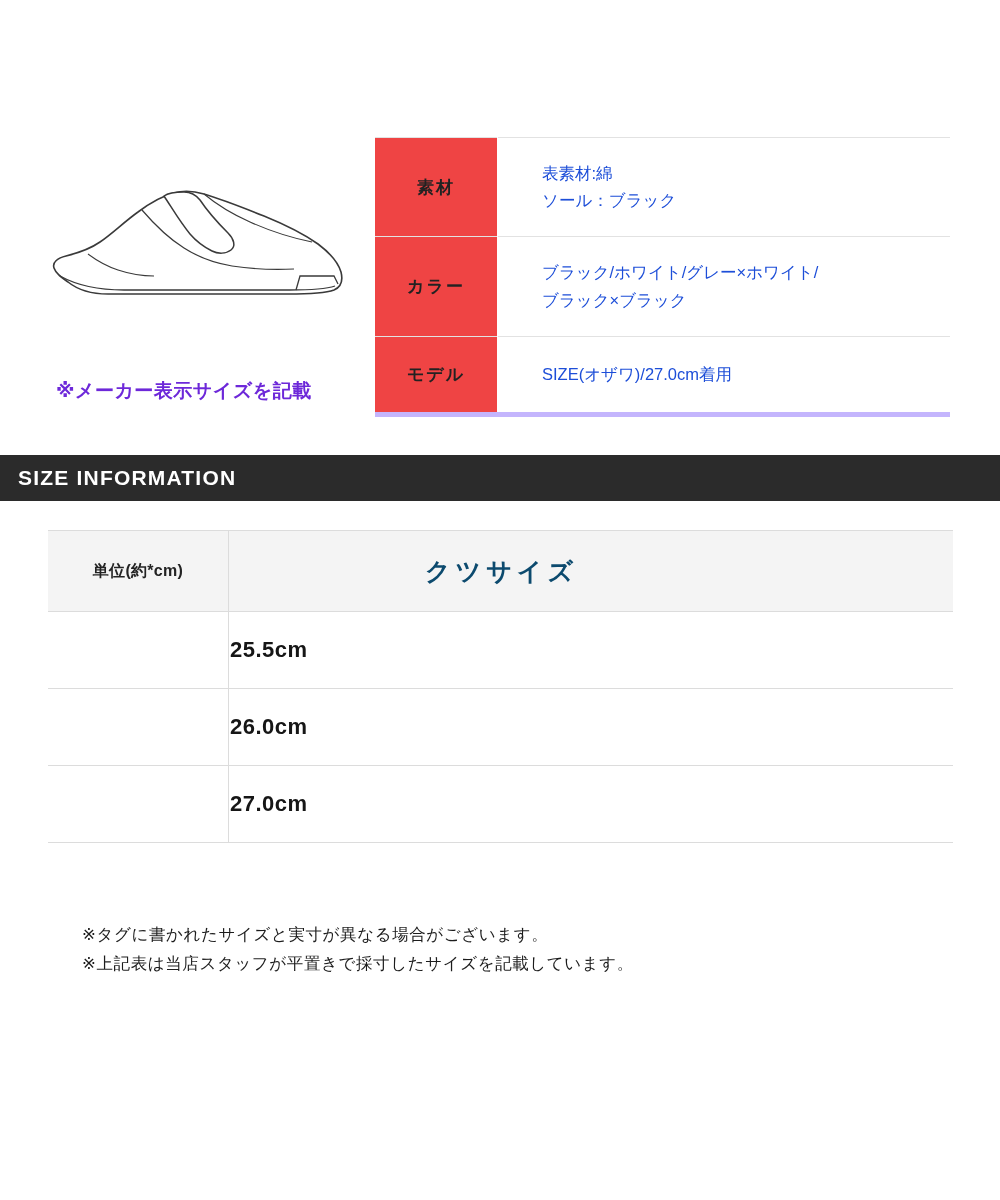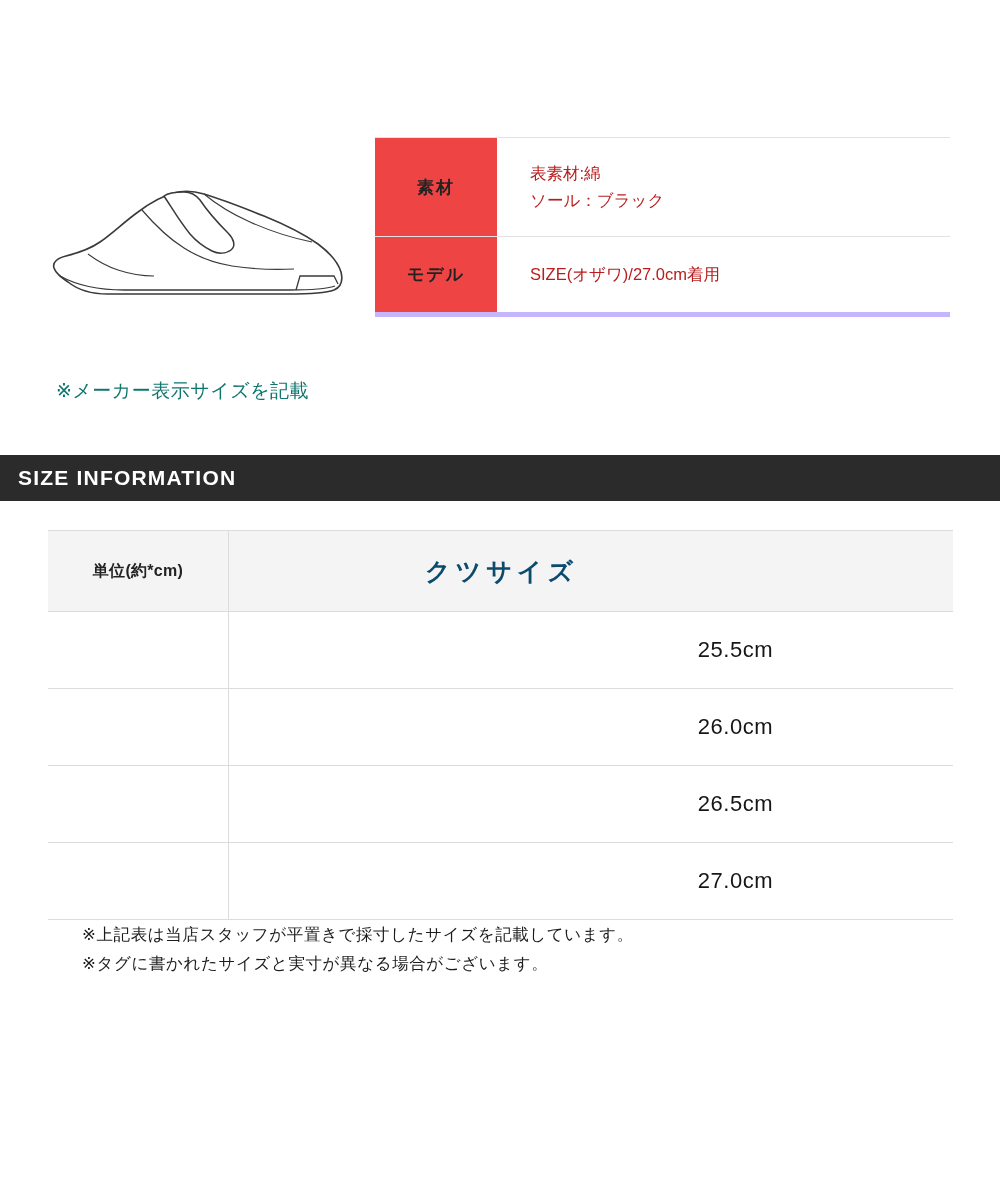--- a/index.html
+++ b/index.html
@@ -31,22 +31,22 @@
   }
   .product-illustration svg {
     display: block;
   }
 
   .maker-note {
     position: absolute;
     left: 56px;
     top: 378px;
     font-size: 19px;
-    font-weight: normal;
-    color: #0f766e;
+    font-weight: bold;
+    color: #6d28d9;
     letter-spacing: 0.5px;
     white-space: nowrap;
   }
 
   
   .spec-table {
     position: absolute;
     left: 375px;
     top: 137px;
     width: 575px;
@@ -66,24 +66,24 @@
     vertical-align: middle;
     font-size: 17px;
     font-weight: bold;
     letter-spacing: 2px;
     color: #222;
     padding: 26px 0;
     border-right: 1px solid #ffffff;
   }
   .spec-table td {
     vertical-align: middle;
-    padding: 22px 0 22px 32px;
+    padding: 22px 0 22px 44px;
     font-size: 16.5px;
     line-height: 1.65;
-    color: #b91c1c;
+    color: #1d4ed8;
   }
   .spec-line {
     display: block;
     white-space: nowrap;
   }
 
   
   .size-banner {
     position: absolute;
     left: 0;
@@ -137,23 +137,23 @@
   }
   .size-table tbody td {
     height: 74px;
     vertical-align: middle;
     border-bottom: 1px solid #dcdcdc;
   }
   .size-table tbody td.row-head {
     border-right: 1px solid #dcdcdc;
   }
   .size-table tbody td.row-value {
-    text-align: right;
+    text-align: left;
     font-size: 22px;
-    font-weight: normal;
+    font-weight: bold;
     color: #161616;
     padding-right: 180px;
     letter-spacing: 0.5px;
   }
 
   
   .footnotes {
     position: absolute;
     left: 82px;
     top: 920px;
@@ -193,20 +193,27 @@
 
   <div class="maker-note">※メーカー表示サイズを記載</div>
 
   <table class="spec-table">
     <tbody>
       <tr>
         <th>素材</th>
         <td>
           <span class="spec-line">表素材:綿</span>
           <span class="spec-line">ソール：ブラック</span>
+        </td>
+      </tr>
+      <tr>
+        <th>カラー</th>
+        <td>
+          <span class="spec-line">ブラック/ホワイト/グレー×ホワイト/</span>
+          <span class="spec-line">ブラック×ブラック</span>
         </td>
       </tr>
       <tr>
         <th>モデル</th>
         <td>
           <span class="spec-line">SIZE(オザワ)/27.0cm着用</span>
         </td>
       </tr>
     </tbody>
   </table>
@@ -227,25 +234,21 @@
     <tr>
       <td class="row-head"></td>
       <td class="row-value">25.5cm</td>
     </tr>
     <tr>
       <td class="row-head"></td>
       <td class="row-value">26.0cm</td>
     </tr>
     <tr>
       <td class="row-head"></td>
-      <td class="row-value">26.5cm</td>
-    </tr>
-    <tr>
-      <td class="row-head"></td>
       <td class="row-value">27.0cm</td>
     </tr>
   </tbody>
 </table>
 
 <div class="footnotes">
+  <span>※タグに書かれたサイズと実寸が異なる場合がございます。</span>
   <span>※上記表は当店スタッフが平置きで採寸したサイズを記載しています。</span>
-  <span>※タグに書かれたサイズと実寸が異なる場合がございます。</span>
 </div>
 
 </body></html>

